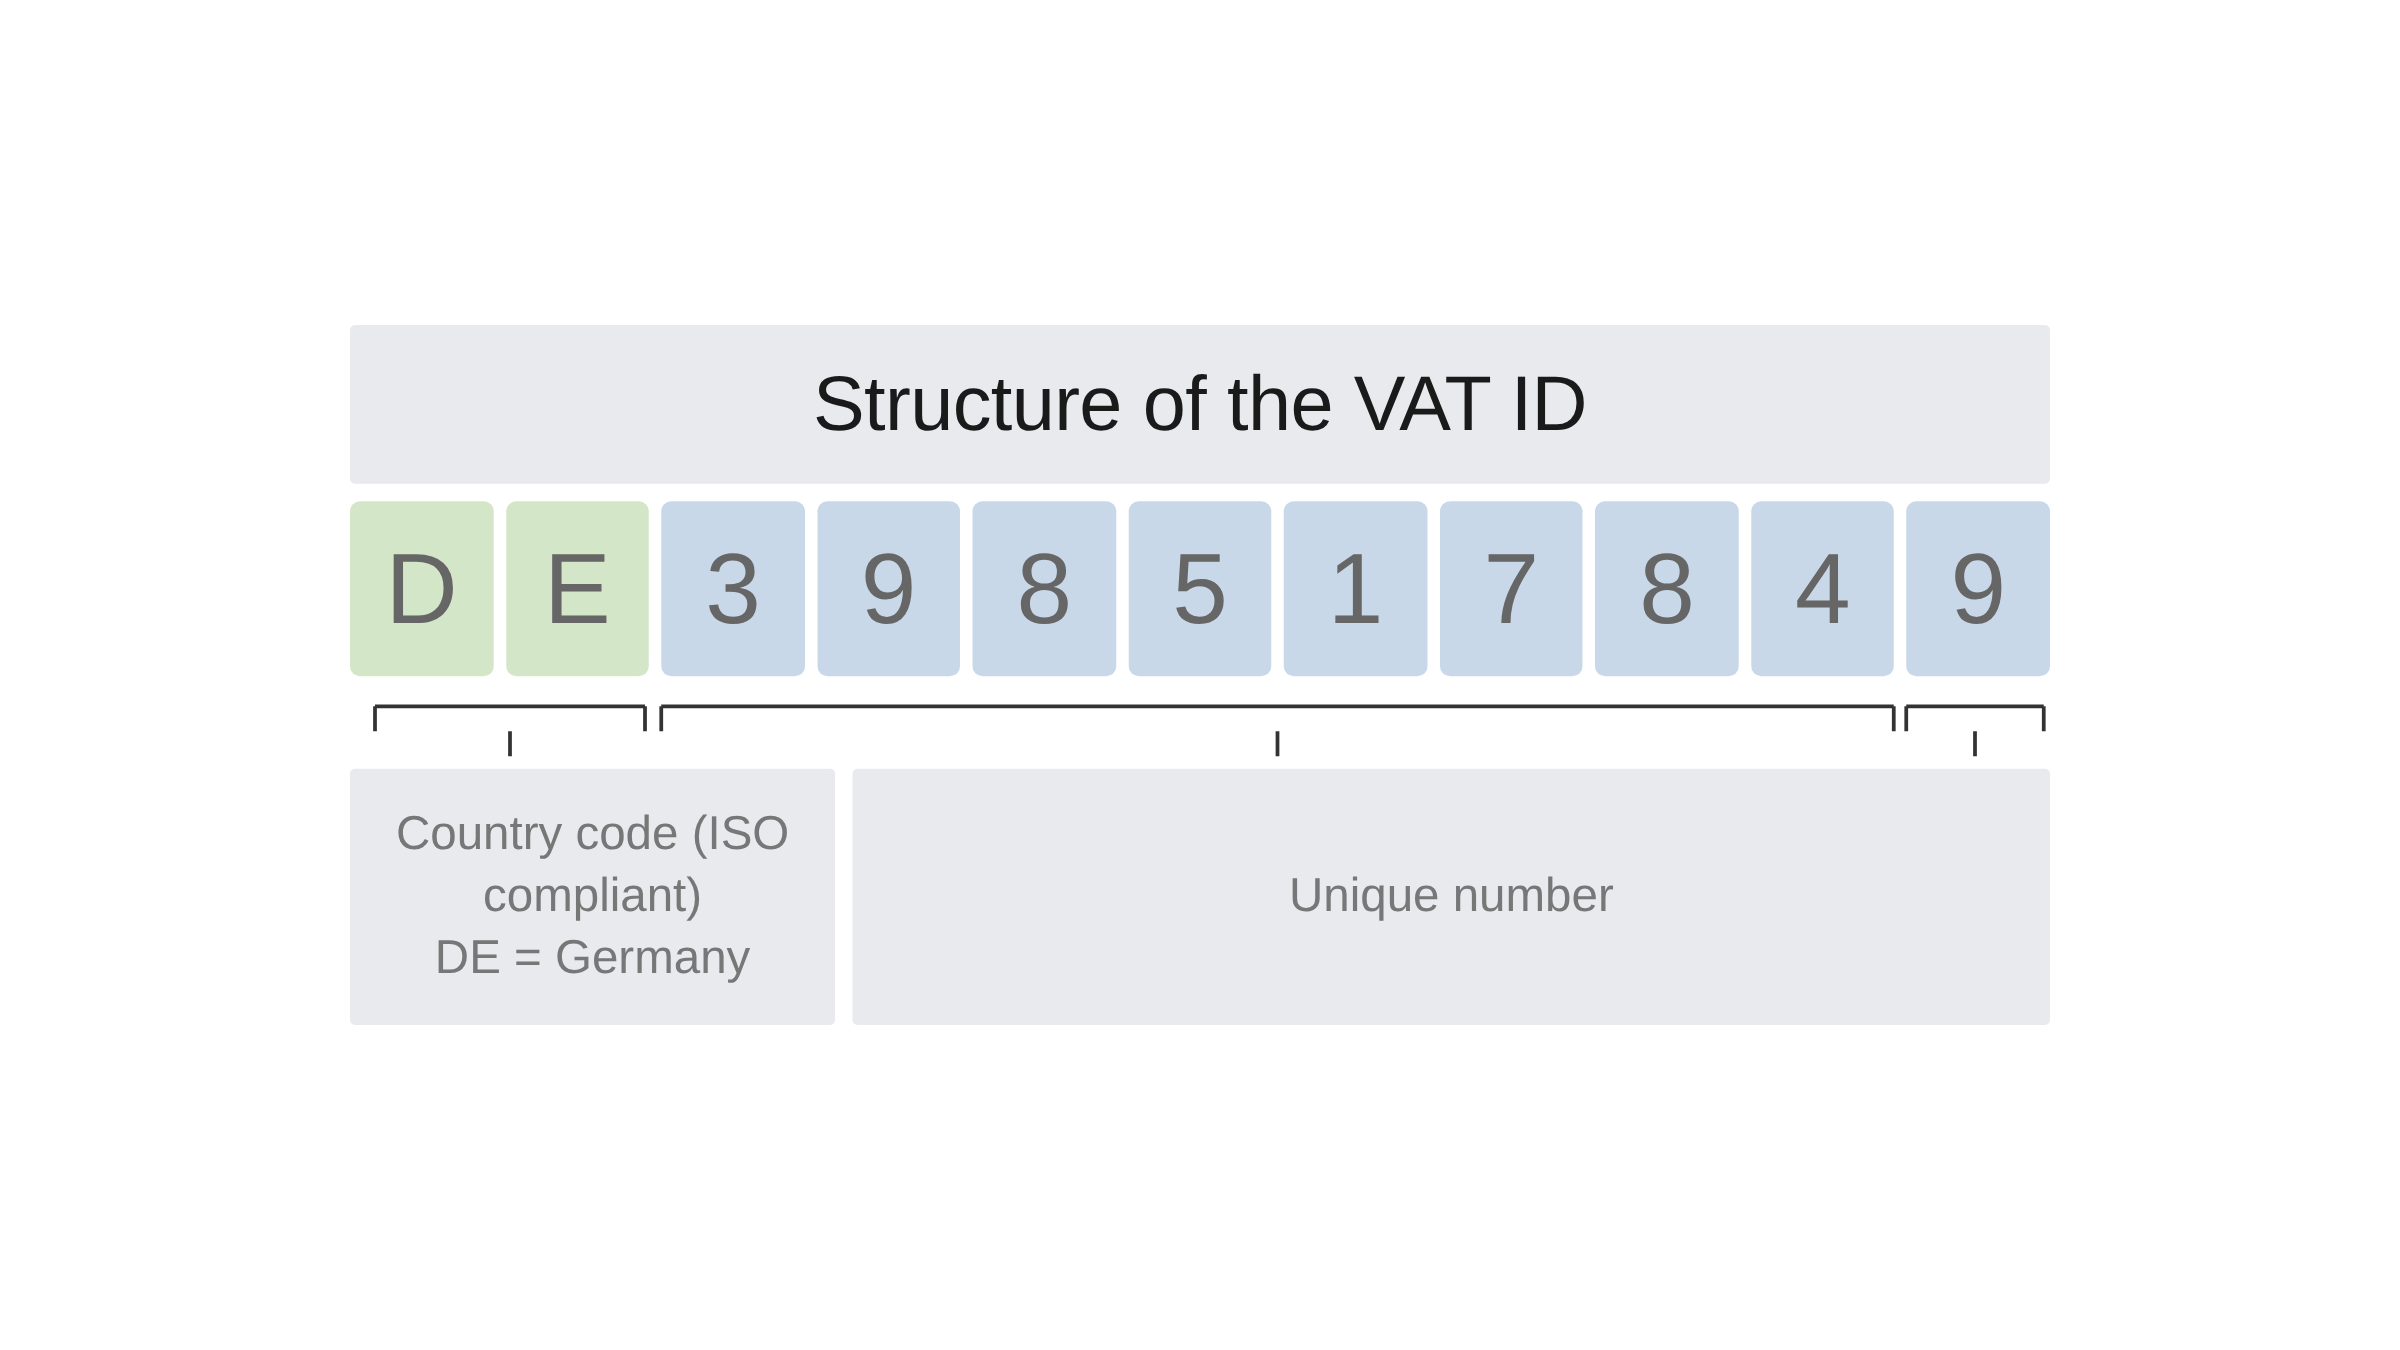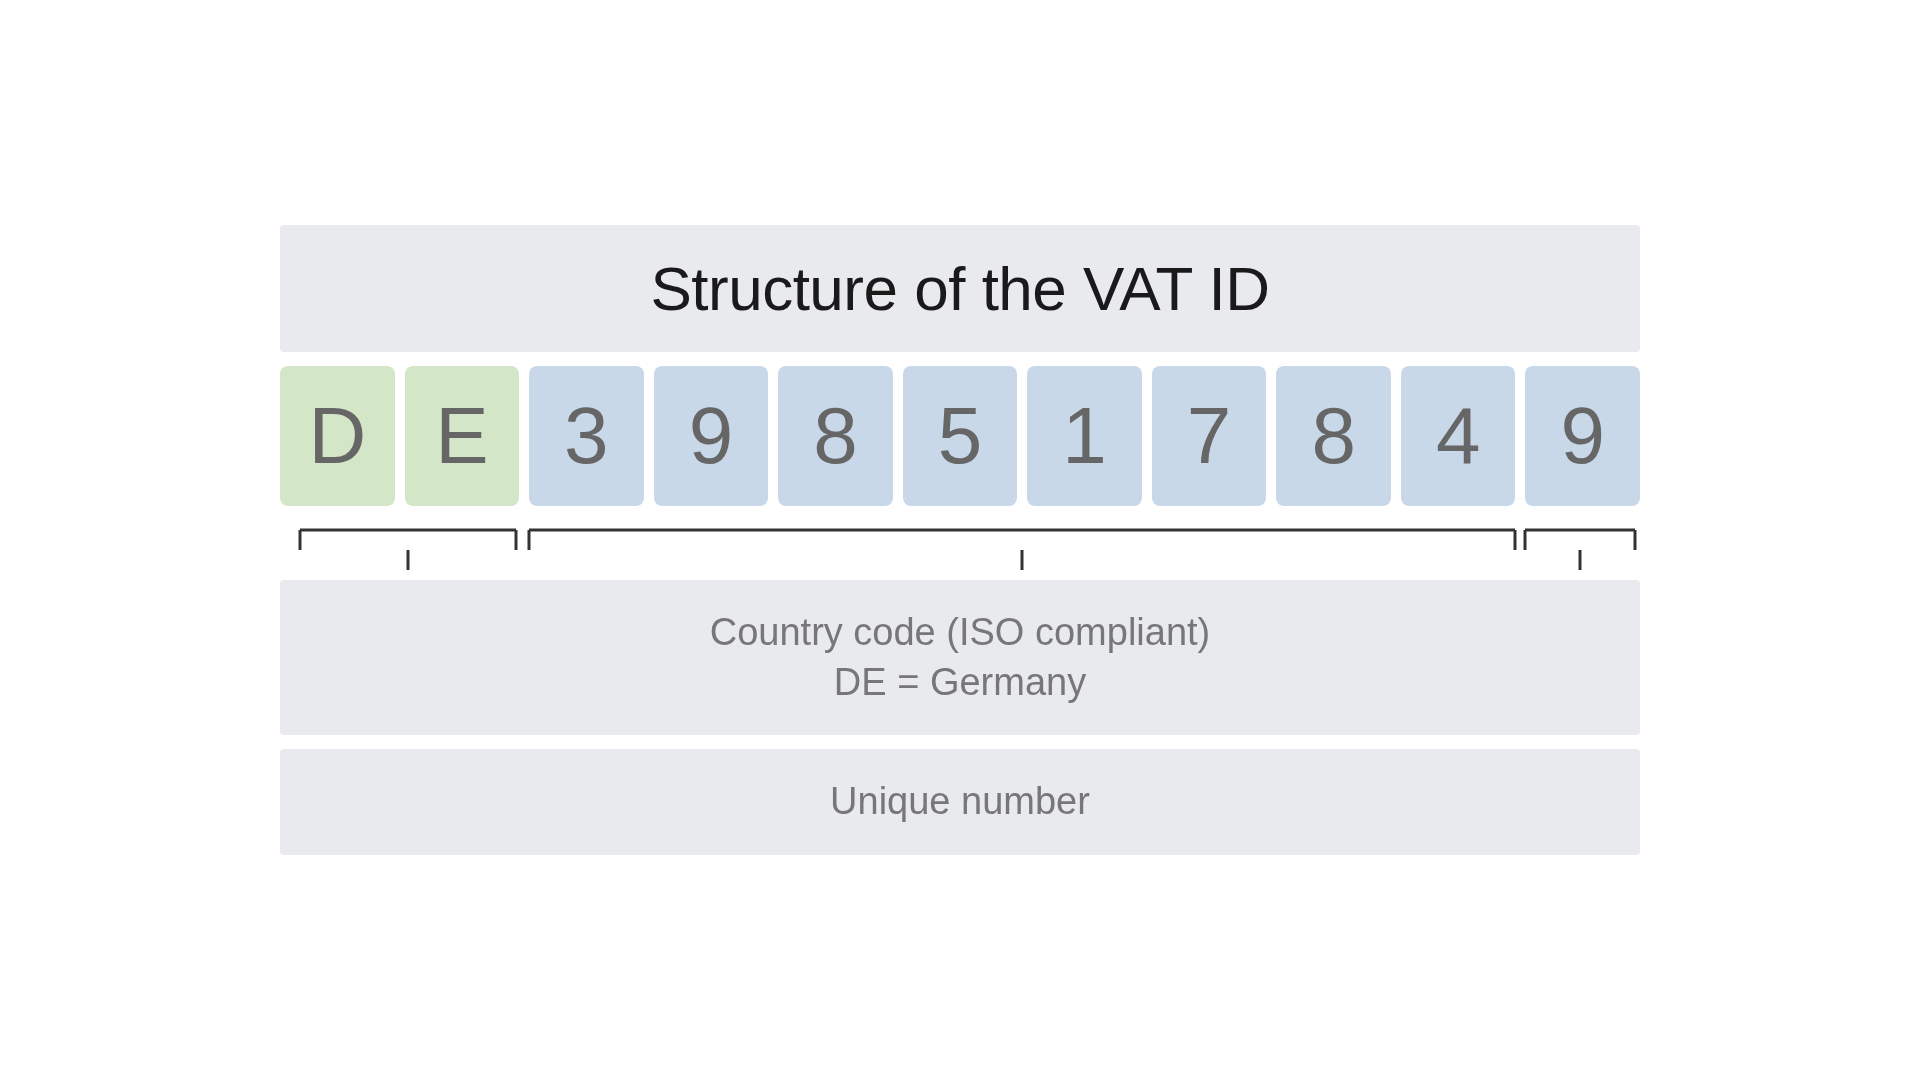--- a/index.html
+++ b/index.html
@@ -75,21 +75,21 @@
     .brackets-area {
       width: 100%;
       height: 70px;
       position: relative;
       margin-top: 4px;
     }
 
     
     .labels-row {
       display: flex;
-      flex-direction: column;
+      flex-direction: row;
       width: 100%;
       gap: 14px;
       margin-top: 0;
       justify-content: space-between;
     }
 
     .label-box {
       background: #e8eaed;
       border-radius: 4px;
       display: flex;

